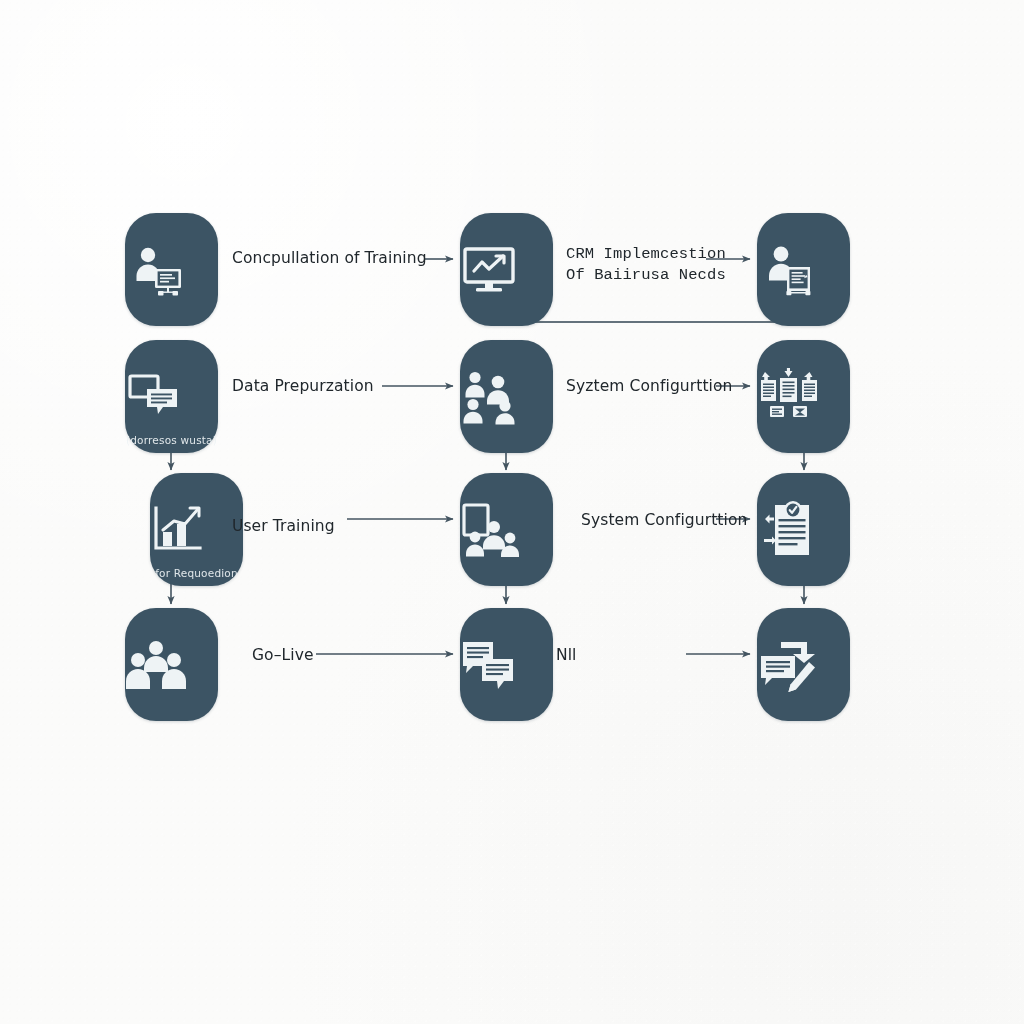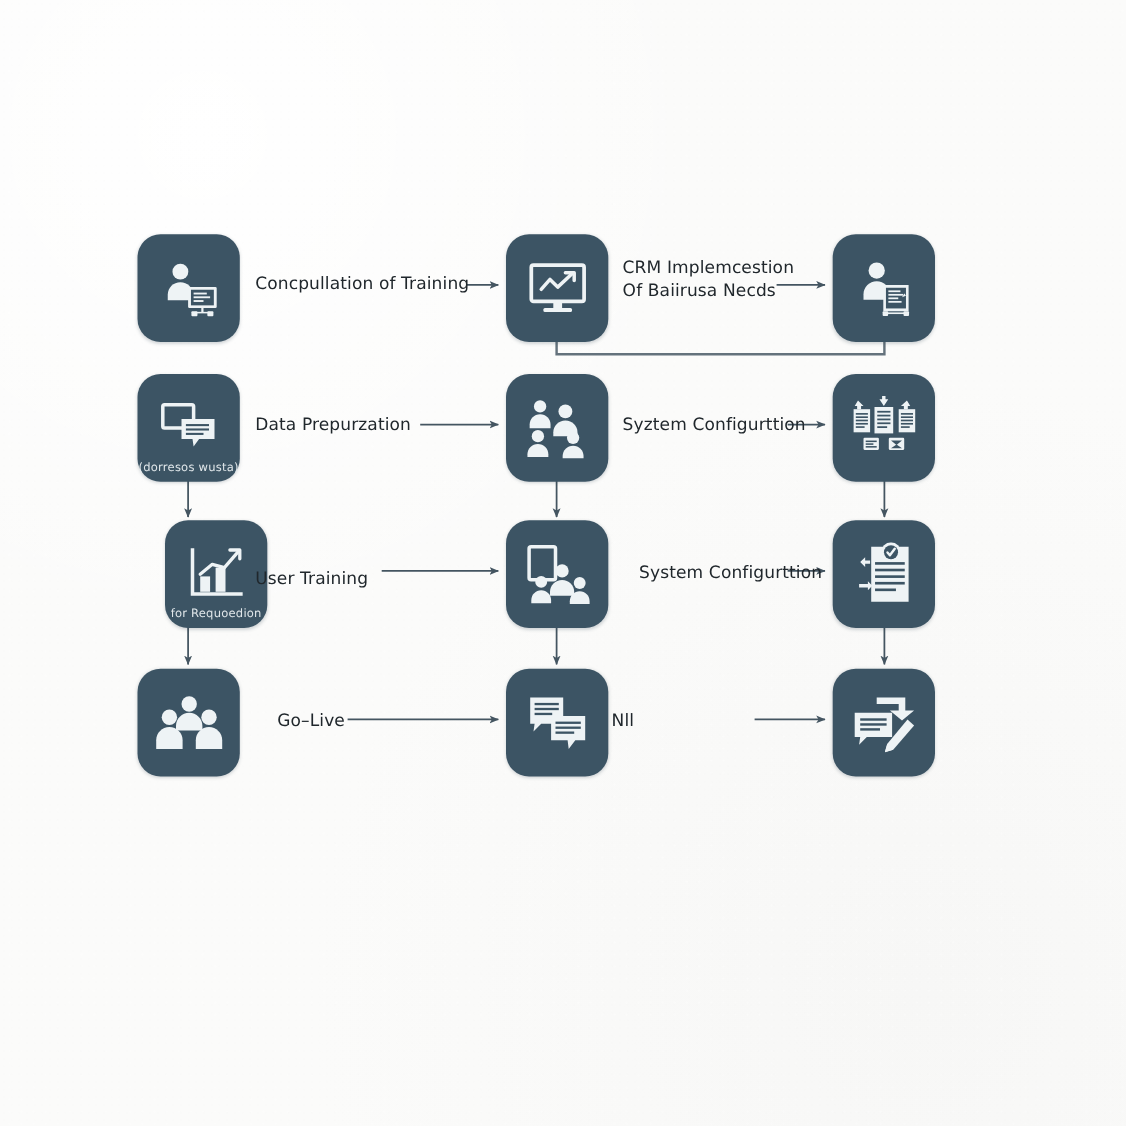--- a/index.html
+++ b/index.html
@@ -36,27 +36,26 @@
     background-position: 0 0, 3px 4px;
   }
   #wires {
     position: absolute;
     inset: 0;
     pointer-events: none;
   }
   .tile {
     position: absolute;
     width: 93px;
-    height: 98px;
-    border-radius: 21px;
+    height: 113px;
+    border-radius: 31px;
     background: #3c5464;
     box-shadow: 0 1px 3px rgba(40,60,75,0.20);
     display: flex;
     align-items: center;
-    justify-content: center;
     box-sizing: border-box;
   }
   .tile svg { display: block; }
   .tile-inner-label {
     position: absolute;
     left: 0;
     right: 0;
     bottom: 7px;
     text-align: center;
     color: #eef3f5;
@@ -137,21 +136,21 @@
     <svg width="58" height="58" viewBox="0 0 58 58" fill="none">
       <rect x="5" y="8" width="48" height="33" rx="2" stroke="#eef3f5" stroke-width="3.4"></rect>
       <polyline points="14,30 22,21 29,28 43,15" stroke="#eef3f5" stroke-width="3.2" fill="none" stroke-linecap="round" stroke-linejoin="round"></polyline>
       <polyline points="36,15 44,15 44,22" stroke="#eef3f5" stroke-width="3.2" fill="none" stroke-linecap="round" stroke-linejoin="round"></polyline>
       <rect x="25" y="41" width="8" height="7" fill="#eef3f5"></rect>
       <rect x="16" y="47" width="26" height="3.6" rx="1.4" fill="#eef3f5"></rect>
     </svg>
     <div class="tile-inner-label"></div>
   </div>
 
-  <div class="edge-label" style="left:566px; top:233px;">CRM Implemcestion
+  <div class="edge-label" style="left:566px; top:244px;font-family:Liberation Mono, monospace;">CRM Implemcestion
 Of Baiirusa  Necds</div>
 
   <div class="tile" style="left:757px; top:213px;">
     <svg width="62" height="62" viewBox="0 0 62 62" fill="#eef3f5">
       <circle cx="24" cy="15" r="7.4"></circle>
       <path d="M12 36.5c0-6.6 5.4-11.8 12-11.8s12 5.2 12 11.8v5H12z"></path>
       <path d="M30 28h23v24H30z"></path>
       <rect x="32.4" y="30.6" width="18.2" height="18.8" fill="#3c5464"></rect>
       <rect x="34.6" y="33" width="11" height="1.6"></rect>
       <rect x="34.6" y="36.2" width="13.5" height="1.6"></rect>

